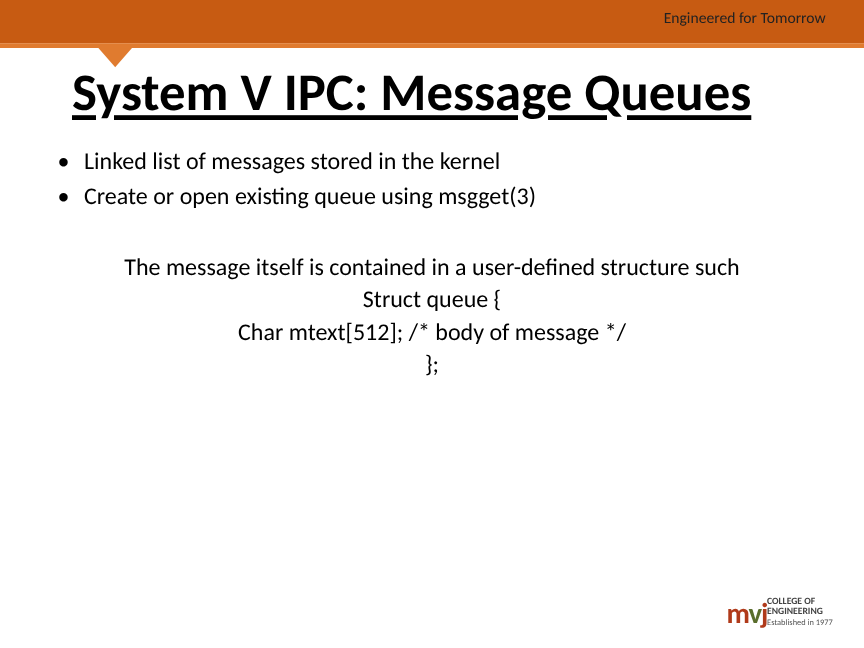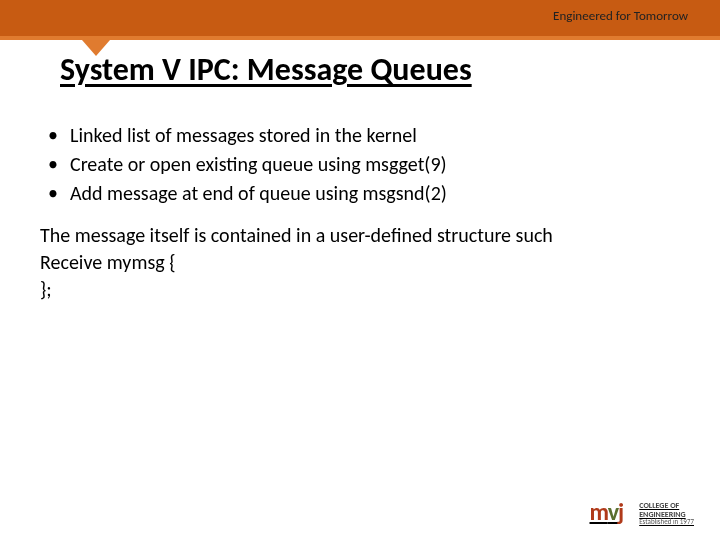--- a/index.html
+++ b/index.html
@@ -2,52 +2,52 @@
 <html><head>
 <meta charset="utf-8">
 <style>
   * { margin: 0; padding: 0; box-sizing: border-box; }
   html, body { width: 720px; height: 540px; font-family: Calibri, Arial, sans-serif; background: #fff; overflow: hidden; }
   .slide { position: relative; width: 720px; height: 540px; }
   .topbar { position: absolute; top: 0; left: 0; right: 0; height: 36px; background: #c75b12; }
   .tagline { position: absolute; top: 8px; right: 32px; font-size: 13px; color: #222; }
   .orange-line { position: absolute; top: 36px; left: 0; right: 0; height: 4px; background: #e07b2f; }
   .notch { position: absolute; top: 40px; left: 82px; width: 0; height: 0; border-left: 14px solid transparent; border-right: 14px solid transparent; border-top: 16px solid #e07b2f; }
-  .title { position: absolute; top: 50px; left: 60px; right: 40px; font-size: 32px; font-weight: 700; color: #000; text-decoration: underline; text-underline-offset: 4px; }
+  .title { position: absolute; top: 50px; left: 60px; right: 40px; font-size: 44px; font-weight: 700; color: #000; text-decoration: underline; text-underline-offset: 4px; }
   .body { position: absolute; top: 120px; left: 40px; right: 40px; color: #000; font-size: 20px; line-height: 1.35; }
-  .bullets { list-style: none; margin-bottom: 15px; }
+  .bullets { list-style: none; margin-bottom: 32px; }
   .bullets li { position: relative; padding-left: 30px; margin: 2px 0; }
   .bullets li::before { content: "•"; position: absolute; left: 8px; top: 0; font-size: 20px; }
-  .para-lead { padding-left: 0; }
+  .para-lead { padding-left: 0; text-align: center; }
   .para-indent { padding-left: 40px; }
-  .logo { position: absolute; bottom: 14px; right: 26px; display: flex; align-items: flex-end; gap: 16px; text-decoration: underline; }
+  .logo { position: absolute; bottom: 14px; right: 26px; display: flex; align-items: flex-start; gap: 0; }
   .logo-mark { font-weight: 800; font-size: 24px; color: #b03a1a; letter-spacing: -1px; }
   .logo-mark .dot { color: #5a6e2d; }
   .logo-text { font-size: 7px; color: #555; line-height: 1.1; text-align: left; }
   .logo-text .l1 { font-weight: 700; color: #444; font-size: 8px; }
 </style>
 </head>
 <body>
 
 <div class="slide">
   <div class="topbar"></div>
   <div class="tagline">Engineered for Tomorrow</div>
   <div class="orange-line"></div>
   <div class="notch"></div>
   <h1 class="title">System V IPC: Message Queues</h1>
 
   <div class="body">
     <ul class="bullets">
       <li>Linked list of messages stored in the kernel</li>
-      <li>Create or open existing queue using msgget(9)</li>
-      <li>Add message at end of queue using msgsnd(2)</li>
+      <li>Create or open existing queue using msgget(3)</li>
     </ul>
     <div>
       <div class="para-lead">The message itself is contained in a user-defined structure such</div>
-      <div class="para-lead">Receive mymsg {</div>
+      <div class="para-lead">Struct queue {</div>
+      <div class="para-lead">Char mtext[512]; /* body of message */</div>
       <div class="para-lead">};</div>
     </div>
   </div>
 
   <div class="logo">
     <div class="logo-mark">
       <span>m</span><span class="dot">v</span><span>j</span>
     </div>
     <div class="logo-text">
       <div class="l1">COLLEGE OF</div>

